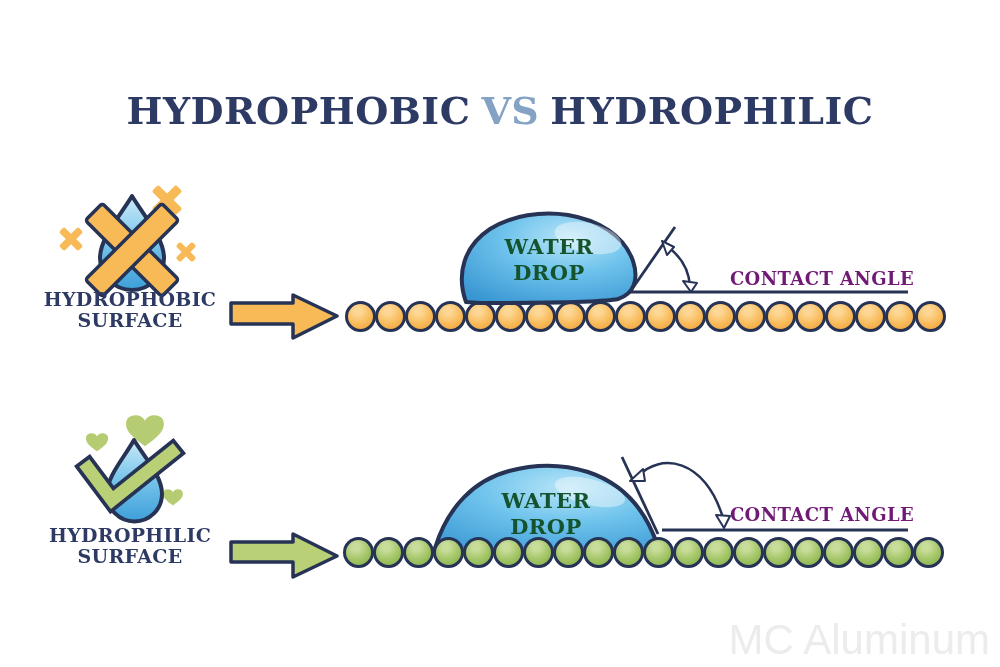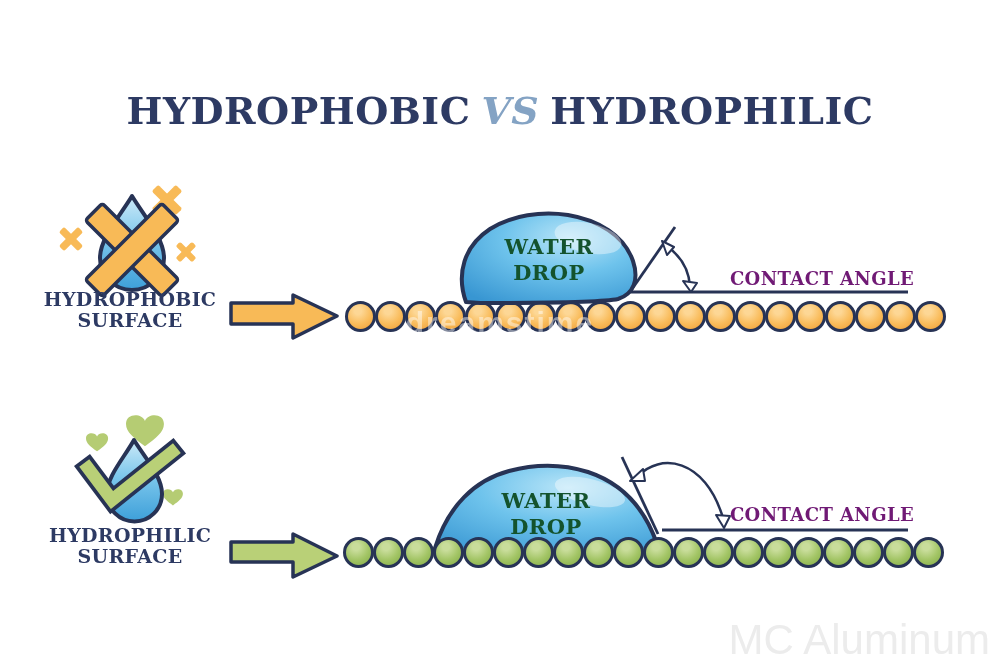--- a/index.html
+++ b/index.html
@@ -1,21 +1,21 @@
 <!DOCTYPE html>
 <html><head>
 <meta charset="utf-8">
 <style>
   html,body{margin:0;padding:0;background:#ffffff;}
   .stage{position:relative;width:1000px;height:667px;background:#ffffff;overflow:hidden;
          font-family:"DejaVu Serif",serif;}
   .abs{position:absolute;}
   .title{top:88px;left:0;width:1000px;text-align:center;font-weight:bold;font-size:38px;
          letter-spacing:.5px;color:#2d3a63;white-space:nowrap;}
-  .title .vs{color:#84a3c4;margin:0 11px;font-style:italic;}
+  .title .vs{color:#84a3c4;margin:0 11px;}
   .surface-label{width:210px;text-align:center;font-weight:bold;font-size:19px;line-height:21px;
          color:#2d3a63;letter-spacing:.3px;}
   .drop-label{width:180px;text-align:center;font-weight:bold;font-size:21px;line-height:26px;
          color:#14532d;letter-spacing:.5px;}
   .angle-label{width:220px;text-align:center;font-weight:bold;font-size:18px;line-height:18px;
          color:#701a75;letter-spacing:.4px;white-space:nowrap;}
   .bead-row{display:flex;height:31px;}
   .bead{flex:none;width:31px;height:31px;border:3px solid #273355;border-radius:50%;
         box-sizing:border-box;margin-left:-1px;}
   .bead:first-child{margin-left:0;}
@@ -127,21 +127,20 @@
 
   <svg class="abs" style="left:615px;top:222px;z-index:7;" width="300" height="78" viewBox="0 0 300 78">
     <line x1="15" y1="70" x2="293" y2="70" stroke="#273355" stroke-width="2.8"></line>
     <line x1="15" y1="70" x2="60" y2="5" stroke="#273355" stroke-width="2.8"></line>
     <path d="M 50,23 Q 73,38 75,64" fill="none" stroke="#273355" stroke-width="2.5"></path>
     <polygon points="47,19 59,25 52,33" fill="#ffffff" stroke="#273355" stroke-width="2" stroke-linejoin="round"></polygon>
     <polygon points="76,70 68,59 82,61" fill="#ffffff" stroke="#273355" stroke-width="2" stroke-linejoin="round"></polygon>
   </svg>
   <div class="abs angle-label" style="left:712px;top:270px;">CONTACT ANGLE</div>
 
-  <div class="abs wm-center">dreamstime</div>
 
   <svg class="abs" style="left:50px;top:408px;" width="165" height="118" viewBox="0 0 165 118">
     <defs>
       <linearGradient id="dropIcon2" x1="0" y1="0" x2="0" y2="1">
         <stop offset="0" stop-color="#cdeaf8"></stop>
           <stop offset="0.45" stop-color="#7cc7ec"></stop>
         <stop offset="1" stop-color="#3d9fd9"></stop>
       </linearGradient>
     </defs>
 

